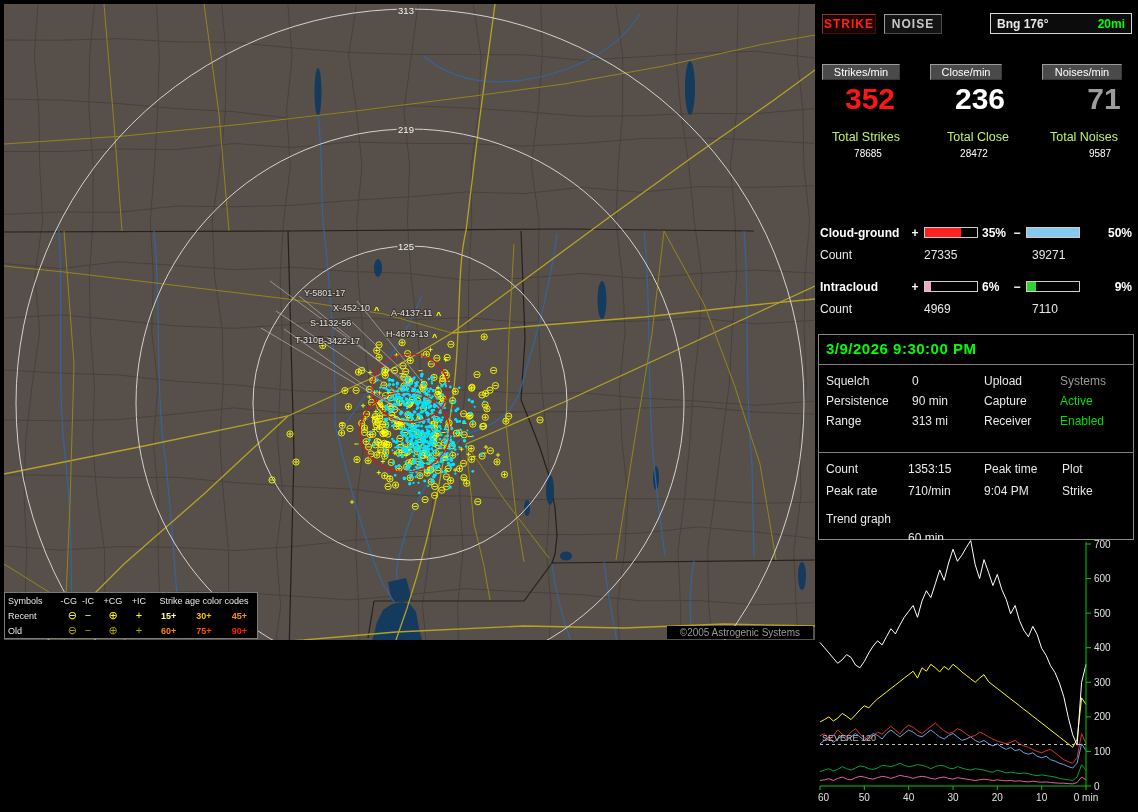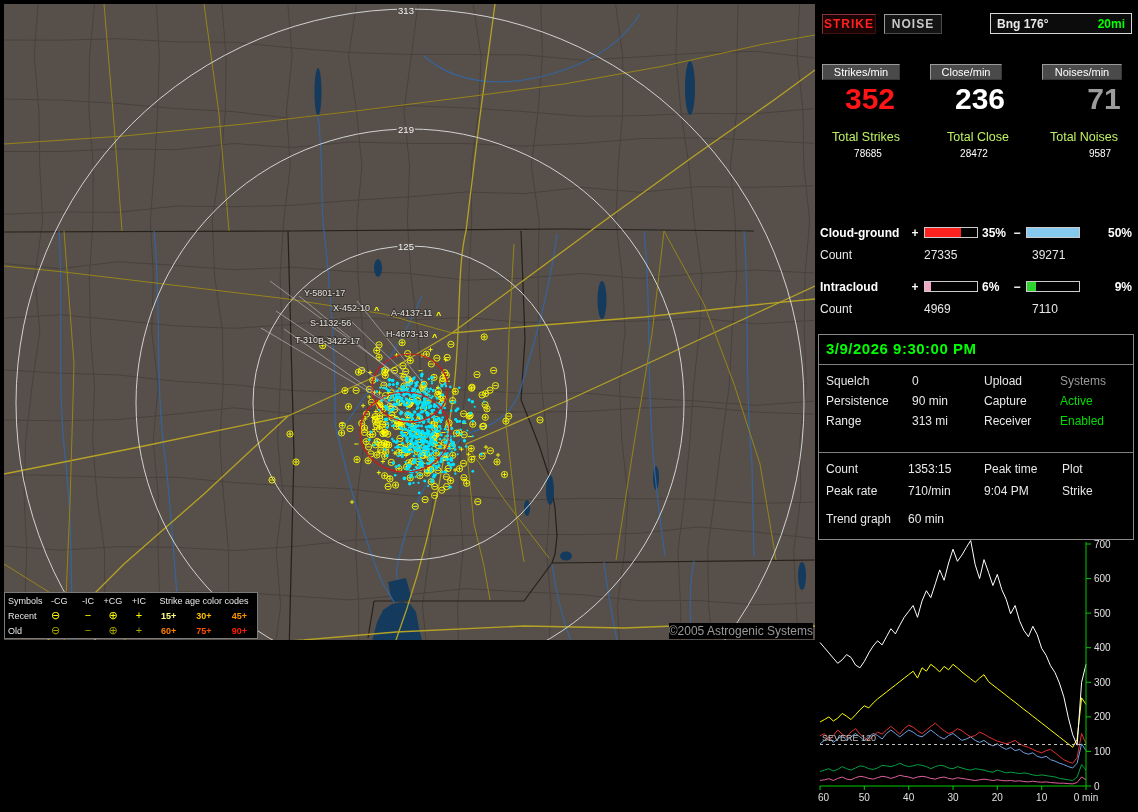--- a/index.html
+++ b/index.html
@@ -24,29 +24,29 @@
   .leader{stroke:#c0c0c0;stroke-width:.7;opacity:.85}
   .storm-lbl{fill:#e2e2e2;font-size:9px;paint-order:stroke;stroke:#3c3630;stroke-width:2px}
   .caret{fill:#ffff00;font-size:9px;font-weight:bold}
   .ring-lbl{fill:#f2f2f2;font-size:9.5px;paint-order:stroke;stroke:#57504a;stroke-width:3px}
   .island{fill:#57504a}
 
   .legend{position:absolute;left:0;bottom:1px;width:254px;height:47px;background:#000;
           border:1px solid #7a7a7a;font-size:9px;color:#e8e8e8}
   .lg-row{display:flex;height:15px;align-items:center}
   .lg-c1{width:46px;padding-left:3px}
-  .lg-c2{width:26px;text-align:left}
+  .lg-c2{width:26px;text-align:right}
   .lg-c3{width:22px;text-align:center}
   .lg-c4{width:28px;text-align:center}
   .lg-c5{width:24px;text-align:center}
   .lg-c6{flex:1;text-align:center}
   .ages{display:flex;justify-content:space-around;font-weight:bold}
   .sym{font-size:11px;line-height:11px}
   .copyright{position:absolute;right:2px;bottom:1px;background:#000;color:#9a9a9a;
-             font-size:12px;padding:1px 0}
+             font-size:10px;padding:1px 13px}
 
   
   .btn{position:absolute;top:14px;height:20px;font-size:12px;font-weight:bold;
        letter-spacing:1px;text-align:center;cursor:pointer}
   .btn.strike{left:822px;width:54px;background:#1d0404;color:#ff2020;
        border:1px solid;border-color:#8a3434 #3c0e0e #3c0e0e #8a3434}
   .btn.noise{left:884px;width:58px;background:#141414;color:#c8c8c8;
        border:1px solid;border-color:#9a9a9a #4a4a4a #4a4a4a #9a9a9a}
   .bng{position:absolute;left:990px;top:13px;width:142px;height:21px;background:#0c0c0c;
        border:1px solid #d8d8d8;display:flex;justify-content:space-between;align-items:center;
@@ -1622,21 +1622,21 @@
   <span class="srow" style="left:908px;top:462px">1353:15</span>
   <span class="srow" style="left:984px;top:462px">Peak time</span>
   <span class="srow" style="left:1062px;top:462px">Plot</span>
 
   <span class="srow" style="left:826px;top:484px">Peak rate</span>
   <span class="srow" style="left:908px;top:484px">710/min</span>
   <span class="srow" style="left:984px;top:484px">9:04 PM</span>
   <span class="srow" style="left:1062px;top:484px">Strike</span>
 
   <span class="srow" style="left:826px;top:512px">Trend graph</span>
-  <span class="srow" style="left:908px;top:512px">60 min</span>
+  <span class="srow" style="left:908px;top:531px">60 min</span>
 
   <svg id="trend-svg" width="316" height="268" viewBox="0 0 316 268">
     <rect x="0" y="0" width="316" height="268" fill="#000"></rect>
     <g id="g-series">
         <polyline points="2.0,240.5 6.4,239.8 10.9,238.7 15.3,240.5 19.7,238.4 24.2,237.0 28.6,239.1 33.0,239.8 37.5,237.7 41.9,236.3 46.3,237.0 50.8,238.4 55.2,239.1 59.6,237.7 64.1,236.3 68.5,237.0 72.9,238.4 77.4,237.0 81.8,235.3 86.2,236.3 90.7,237.0 95.1,238.4 99.5,237.0 104.0,236.3 108.4,237.0 112.8,238.4 117.3,239.1 121.7,237.7 126.1,237.0 130.6,238.4 135.0,239.1 139.4,237.7 143.9,238.4 148.3,239.1 152.7,239.8 157.2,240.5 161.6,239.8 166.0,239.1 170.5,239.8 174.9,240.5 179.3,239.8 183.8,240.5 188.2,240.8 192.6,240.5 197.1,241.2 201.5,240.8 205.9,241.5 210.4,241.9 214.8,241.2 219.2,241.9 223.7,242.2 228.1,241.9 232.5,242.5 237.0,242.9 241.4,243.2 245.8,243.2 250.3,243.6 254.7,243.9 259.1,242.5 263.6,237.0 268.0,239.8" fill="none" stroke="#e060a0" stroke-width="1"></polyline>
         <polyline points="2.0,231.5 6.4,230.1 10.9,228.7 15.3,231.1 19.7,229.4 24.2,226.6 28.6,228.7 33.0,230.1 37.5,228.0 41.9,225.9 46.3,226.6 50.8,228.7 55.2,229.4 59.6,228.0 64.1,225.3 68.5,225.9 72.9,226.6 77.4,225.3 81.8,223.2 86.2,225.3 90.7,226.6 95.1,225.9 99.5,224.6 104.0,225.3 108.4,226.6 112.8,228.7 117.3,226.6 121.7,225.3 126.1,225.9 130.6,228.0 135.0,228.7 139.4,226.6 143.9,228.0 148.3,229.4 152.7,230.1 157.2,228.7 161.6,229.4 166.0,230.1 170.5,231.5 174.9,232.2 179.3,230.1 183.8,231.5 188.2,232.9 192.6,232.2 197.1,232.9 201.5,233.6 205.9,232.9 210.4,233.6 214.8,234.9 219.2,235.6 223.7,234.9 228.1,235.6 232.5,236.3 237.0,237.0 241.4,238.4 245.8,239.1 250.3,239.8 254.7,240.5 259.1,237.0 263.6,224.6 268.0,230.1" fill="none" stroke="#00a040" stroke-width="1"></polyline>
         <polyline points="2.0,203.8 6.4,200.4 10.9,196.9 15.3,202.4 19.7,199.0 24.2,195.5 28.6,200.4 33.0,196.9 37.5,193.5 41.9,196.9 46.3,200.4 50.8,196.9 55.2,193.5 59.6,195.5 64.1,199.0 68.5,193.5 72.9,190.0 77.4,193.5 81.8,196.9 86.2,193.5 90.7,190.0 95.1,192.1 99.5,195.5 104.0,196.9 108.4,193.5 112.8,190.0 117.3,193.5 121.7,196.9 126.1,199.0 130.6,195.5 135.0,193.5 139.4,196.9 143.9,200.4 148.3,199.0 152.7,196.9 157.2,200.4 161.6,202.4 166.0,200.4 170.5,203.8 174.9,205.9 179.3,203.8 183.8,207.3 188.2,209.4 192.6,207.3 197.1,210.7 201.5,209.4 205.9,212.8 210.4,214.2 214.8,212.8 219.2,216.3 223.7,217.7 228.1,216.3 232.5,219.7 237.0,221.1 241.4,223.2 245.8,224.6 250.3,226.6 254.7,228.0 259.1,223.2 263.6,203.8 268.0,210.7" fill="none" stroke="#6f9fdf" stroke-width="1"></polyline>
         <polyline points="2.0,195.9 6.4,193.5 10.9,200.4 15.3,195.5 19.7,190.0 24.2,194.1 28.6,196.9 33.0,192.1 37.5,188.6 41.9,194.1 46.3,197.6 50.8,200.4 55.2,195.5 59.6,192.1 64.1,194.1 68.5,190.0 72.9,186.5 77.4,190.0 81.8,194.1 86.2,188.6 90.7,185.2 95.1,187.2 99.5,190.7 104.0,193.5 108.4,190.0 112.8,186.5 117.3,183.1 121.7,187.2 126.1,190.7 130.6,193.5 135.0,192.1 139.4,188.6 143.9,190.7 148.3,194.1 152.7,196.9 157.2,195.5 161.6,192.1 166.0,194.1 170.5,196.9 174.9,199.0 179.3,201.1 183.8,202.4 188.2,203.8 192.6,202.4 197.1,200.4 201.5,203.8 205.9,205.9 210.4,207.3 214.8,209.4 219.2,211.4 223.7,212.8 228.1,210.7 232.5,209.4 237.0,212.8 241.4,216.3 245.8,219.7 250.3,221.8 254.7,223.2 259.1,217.7 263.6,193.5 268.0,203.8" fill="none" stroke="#e03030" stroke-width="1"></polyline>
         <polyline points="2.0,182.0 6.4,179.6 10.9,176.9 15.3,181.0 19.7,178.2 24.2,173.4 28.6,176.2 33.0,179.6 37.5,174.8 41.9,169.9 46.3,165.8 50.8,167.9 55.2,163.0 59.6,158.9 64.1,155.4 68.5,152.0 72.9,148.5 77.4,145.1 81.8,141.6 86.2,138.1 90.7,134.7 95.1,131.2 99.5,138.1 104.0,127.8 108.4,131.2 112.8,124.3 117.3,127.8 121.7,131.9 126.1,126.4 130.6,129.8 135.0,124.3 139.4,127.8 143.9,131.9 148.3,135.4 152.7,138.8 157.2,142.3 161.6,138.1 166.0,134.7 170.5,141.6 174.9,145.1 179.3,148.5 183.8,152.0 188.2,155.4 192.6,158.9 197.1,162.3 201.5,165.8 205.9,169.3 210.4,172.7 214.8,176.2 219.2,179.6 223.7,183.1 228.1,186.5 232.5,190.0 237.0,193.5 241.4,196.9 245.8,200.4 250.3,203.8 254.7,207.3 259.1,199.3 263.6,157.8 268.0,164.4" fill="none" stroke="#ffff00" stroke-width="1"></polyline>
         <polyline points="2.0,102.5 6.4,107.7 10.9,112.9 15.3,118.1 19.7,123.3 24.2,119.8 28.6,114.6 33.0,117.4 37.5,125.0 41.9,127.8 46.3,121.5 50.8,112.9 55.2,106.0 59.6,100.8 64.1,104.9 68.5,96.7 72.9,88.7 77.4,93.9 81.8,85.2 86.2,77.3 90.7,71.4 95.1,65.5 99.5,77.3 104.0,61.0 108.4,50.7 112.8,57.6 117.3,43.8 121.7,29.9 126.1,40.3 130.6,23.0 135.0,9.2 139.4,21.3 143.9,15.1 148.3,7.5 152.7,0.5 157.2,24.7 161.6,38.6 166.0,19.6 170.5,32.3 174.9,45.5 179.3,34.4 183.8,49.6 188.2,59.3 192.6,73.8 197.1,65.5 201.5,80.7 205.9,90.4 210.4,96.7 214.8,86.3 219.2,94.6 223.7,108.4 228.1,115.3 232.5,125.7 237.0,132.6 241.4,143.0 245.8,156.8 250.3,177.5 254.7,194.8 259.1,205.2 263.6,142.3 268.0,124.3" fill="none" stroke="#ffffff" stroke-width="1"></polyline>

